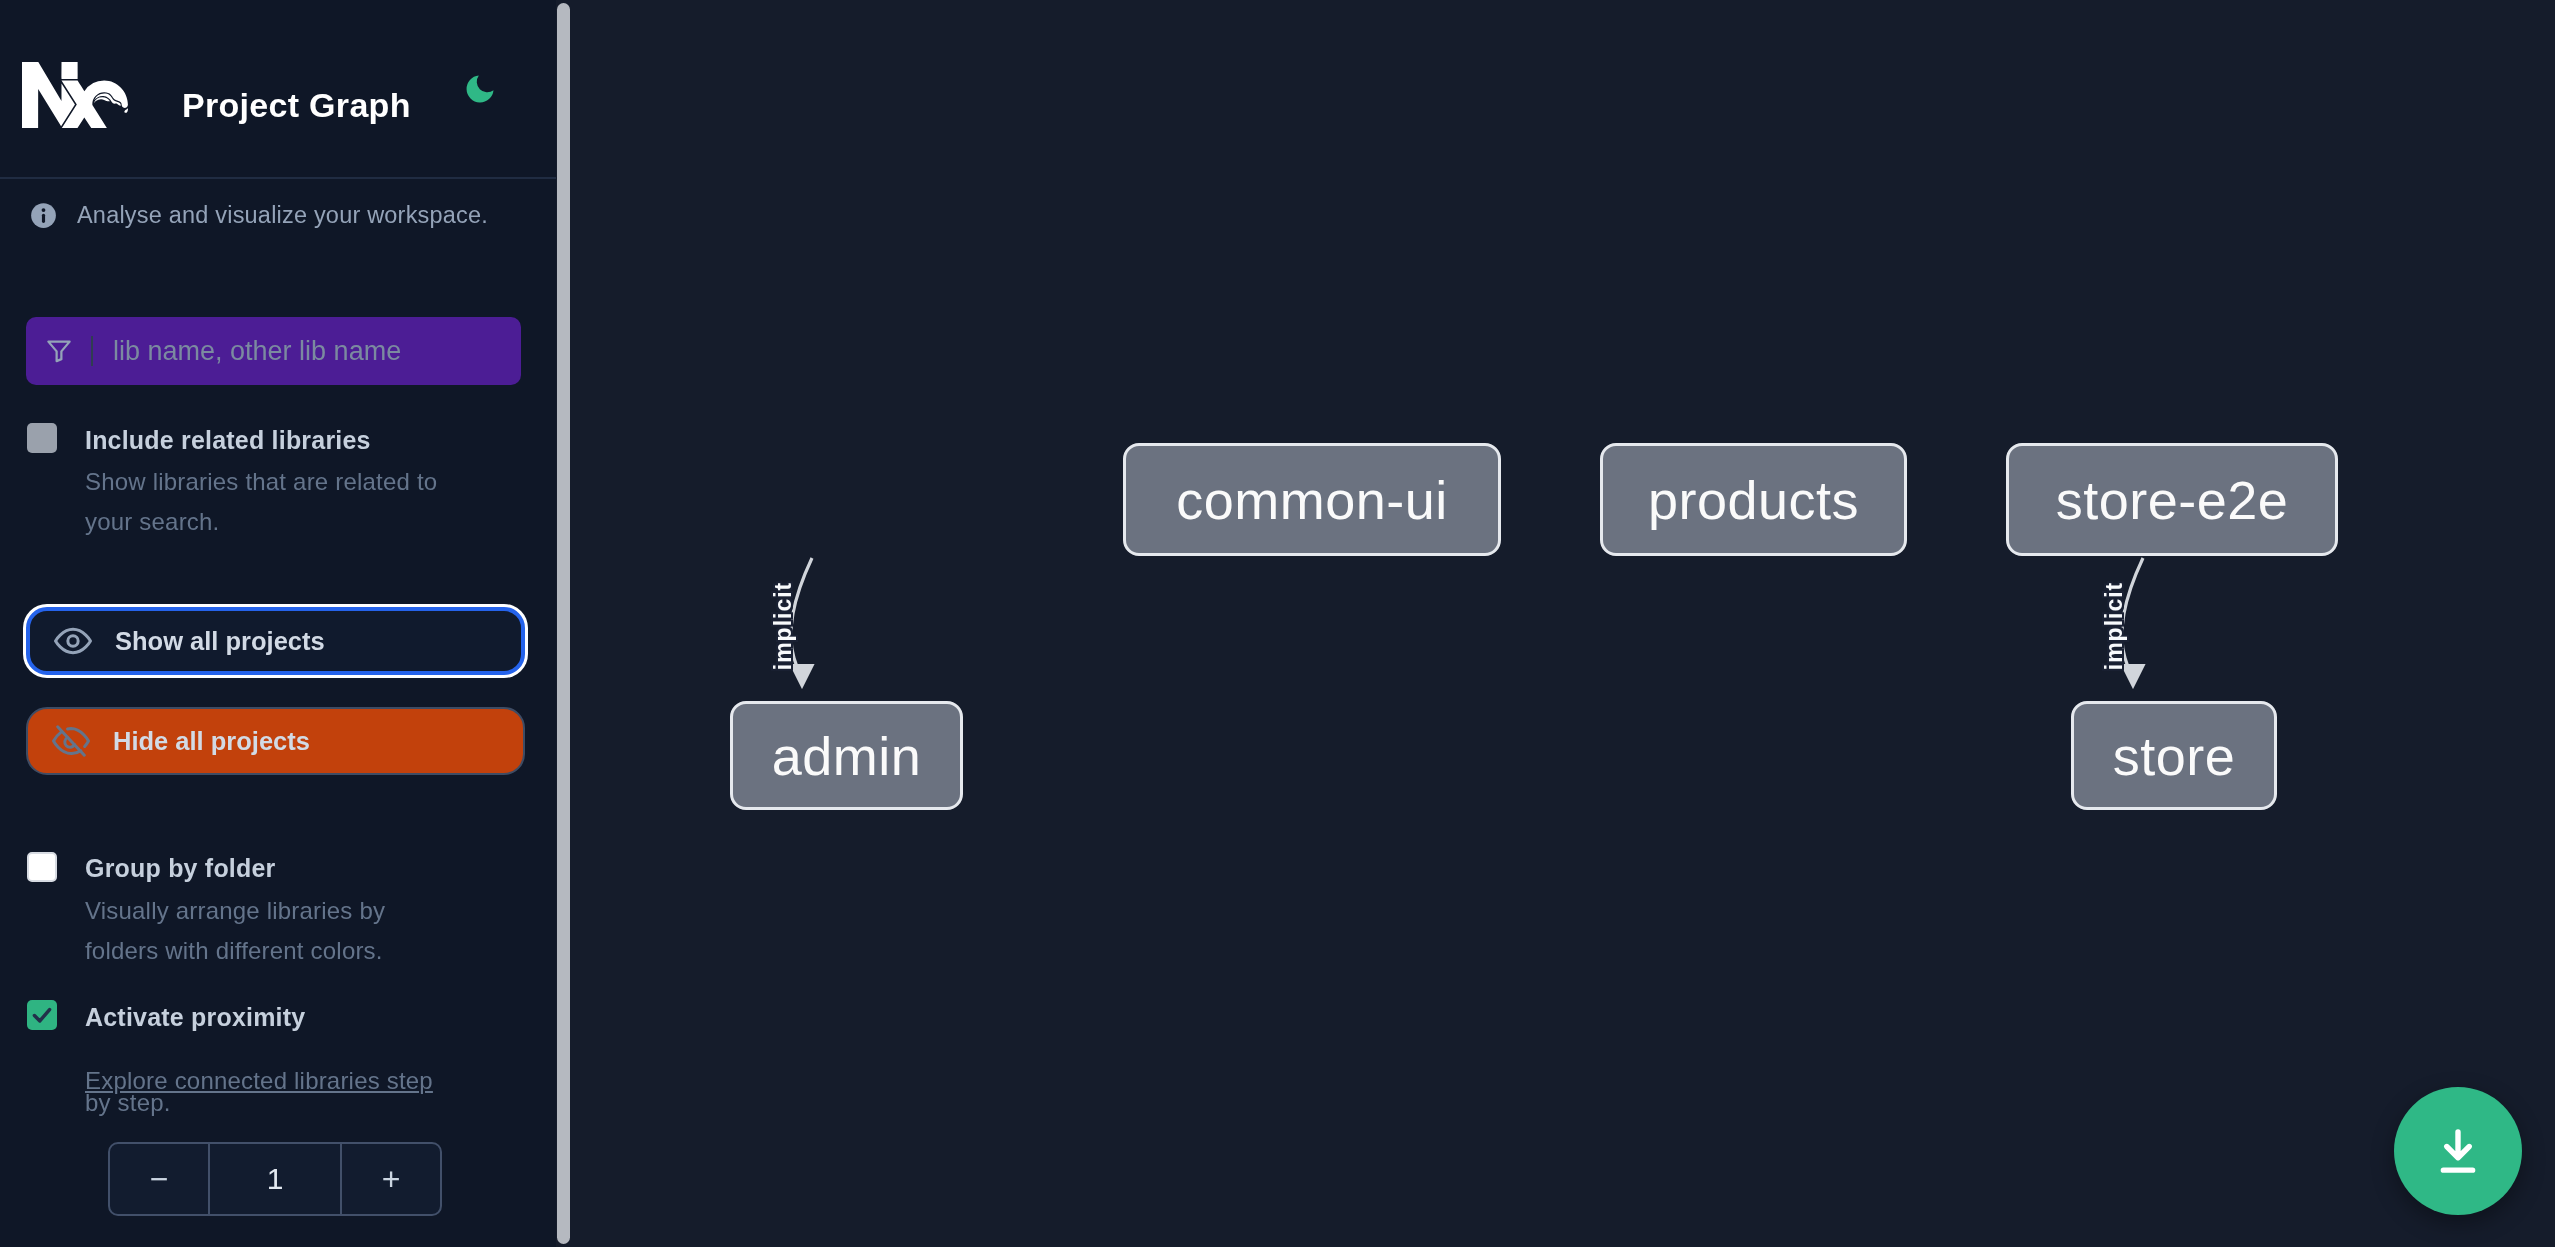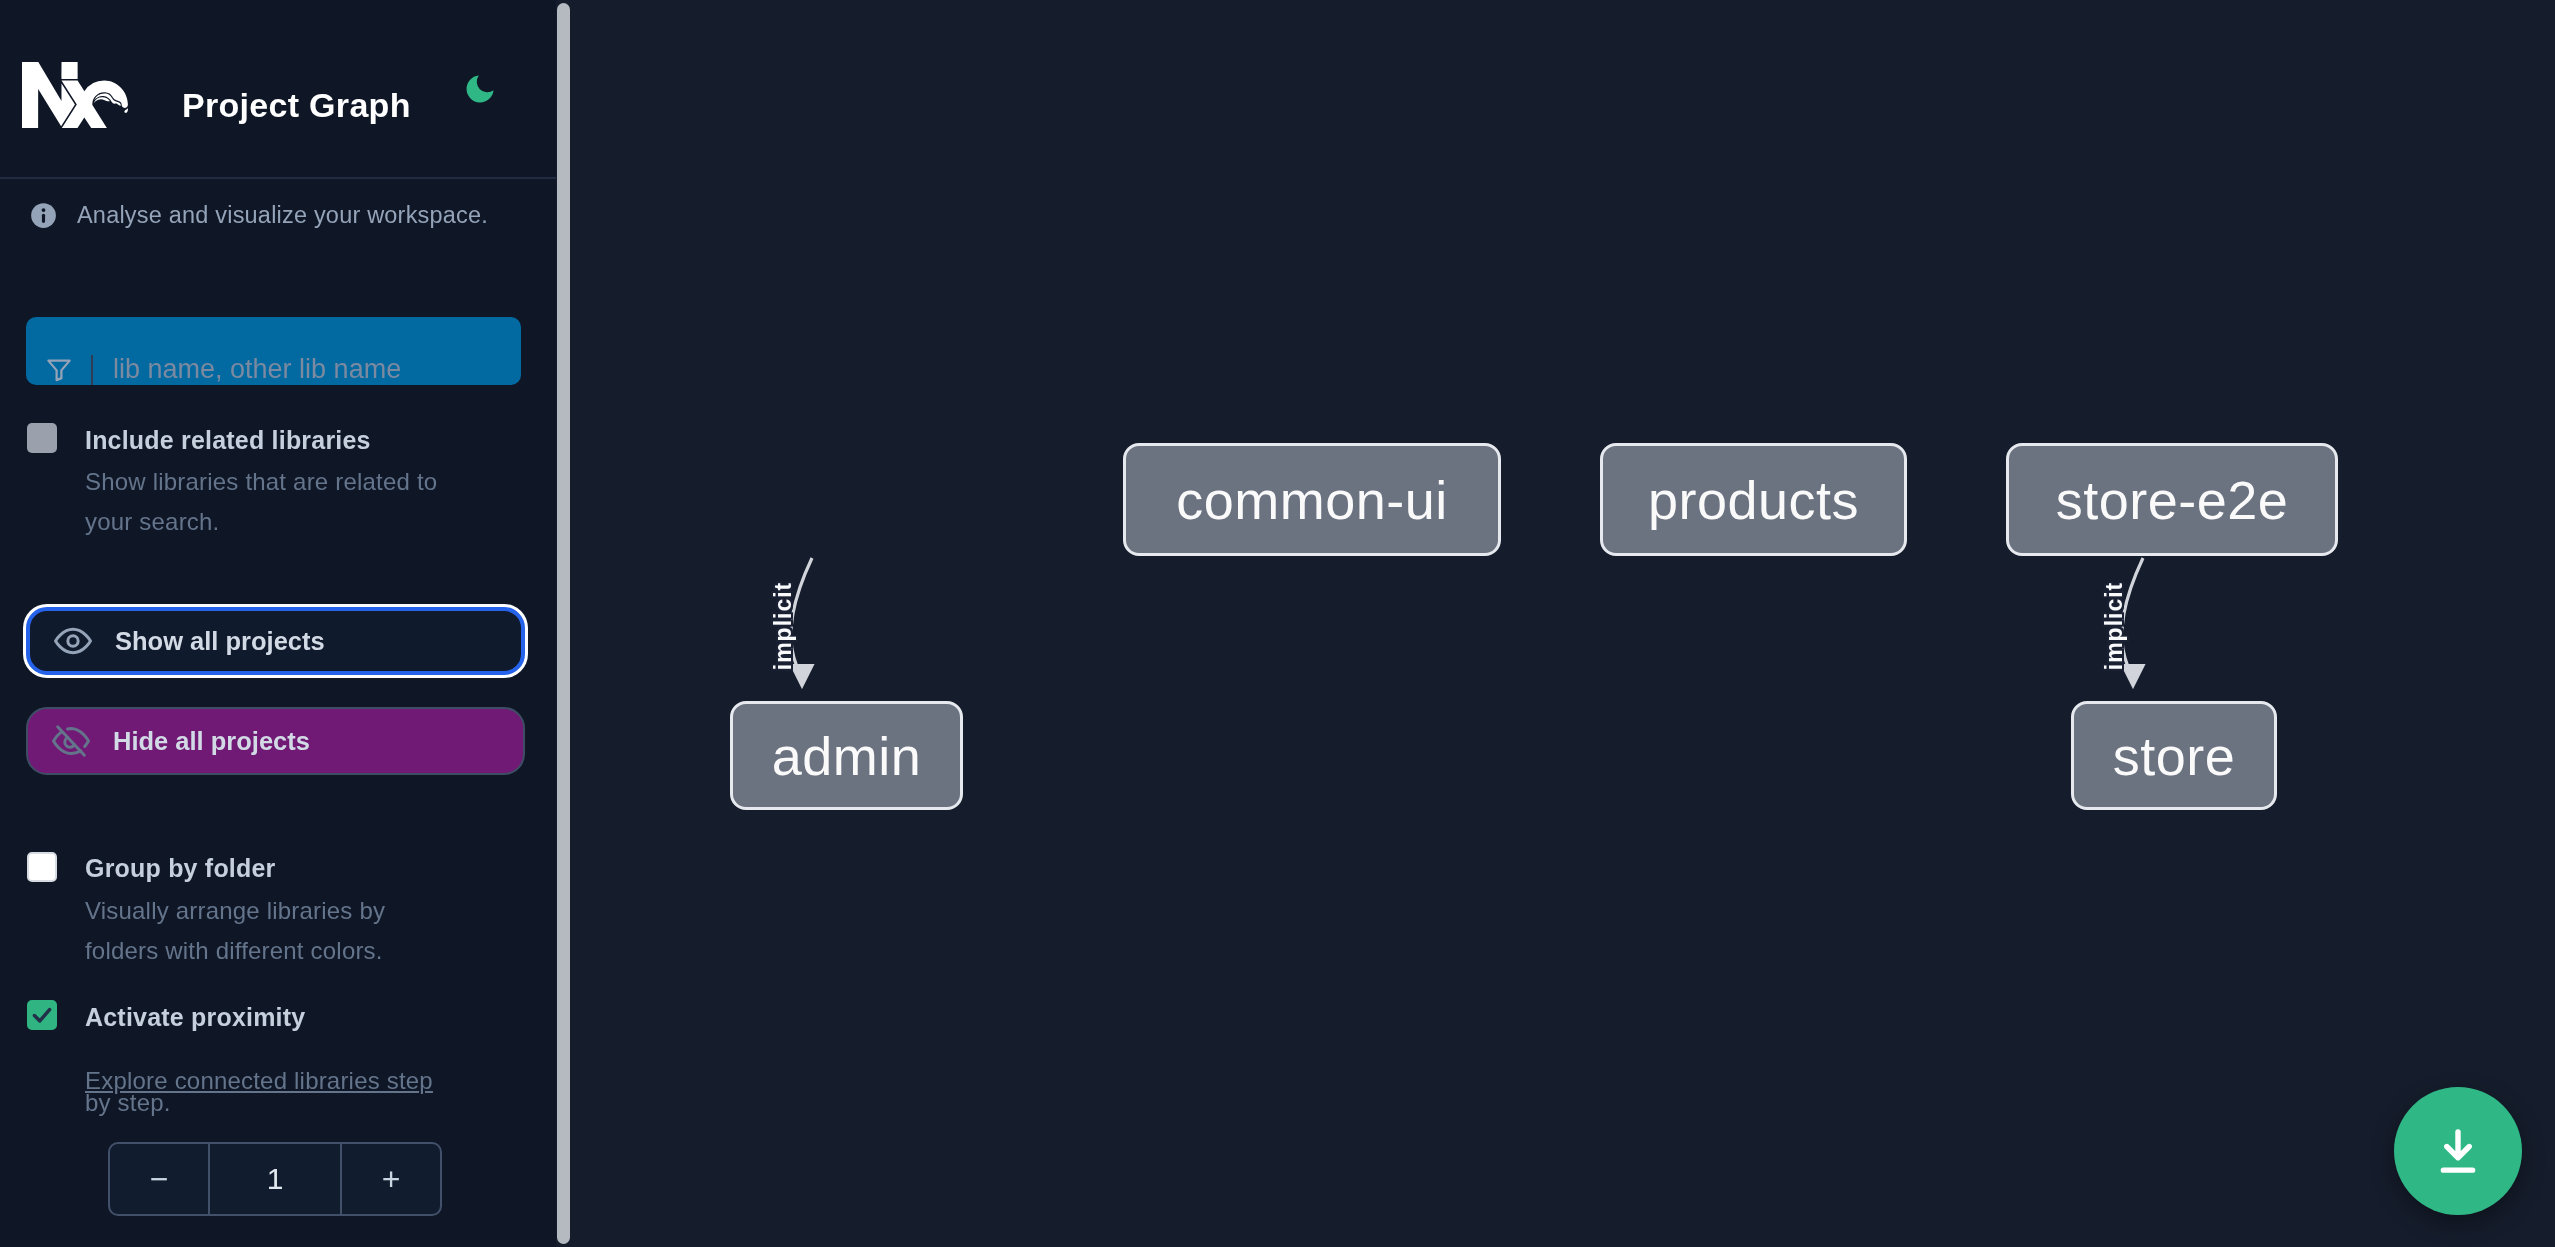--- a/index.html
+++ b/index.html
@@ -29,21 +29,21 @@
   .header-divider {
     position: absolute; left: 0; top: 177px; width: 556px; height: 2px;
     background: #202c42;
   }
   .intro-row { position: absolute; left: 30px; top: 202px; width: 500px; display: flex; align-items: flex-end; gap: 20px; }
   .intro-row svg { width: 27px; height: 27px; flex: none; }
   .intro-text { font-size: 23.5px; color: #94a3b8; letter-spacing: 0.2px; }
 
   .searchbox {
     position: absolute; left: 26px; top: 317px; width: 495px; height: 68px;
-    background: #0369a1; border-radius: 10px; display: flex; align-items: flex-end;
+    background: #4c1d95; border-radius: 10px; display: flex; align-items: center;
     overflow: hidden;
   }
   .searchbox .icon-cell {
     width: 67px; flex: none; display: flex; align-items: center; justify-content: center;
     border-right: 2px solid #303c52;
   }
   .searchbox input {
     flex: 1; background: transparent; border: none; outline: none;
     padding: 0 20px; font-size: 27px; color: #e2e8f0;
     font-family: "Liberation Sans", sans-serif;
@@ -64,21 +64,21 @@
     display: flex; align-items: center; gap: 22px;
     border-radius: 21px; cursor: pointer;
     font-family: "Liberation Sans", sans-serif;
     font-size: 25.5px; font-weight: 600; color: #d2dae5;
   }
   .sb-button svg { width: 40px; height: 40px; flex: none; margin-left: 23px; }
   .sb-button.focused {
     background: #101a2d; border: 4px solid #2563eb;
     box-shadow: 0 0 0 3px #ffffff;
   }
-  .sb-button.plain { background: #701a75; border: 2px solid #3e4c64; }
+  .sb-button.plain { background: #c2410c; border: 2px solid #3e4c64; }
 
   .stepper {
     position: absolute; left: 108px; top: 1142px; width: 334px; height: 74px;
     display: flex; border: 2px solid #42506a; border-radius: 10px;
     background: #121c2f; overflow: hidden;
   }
   .stepper .step-btn {
     width: 98px; flex: none; background: transparent; border: none; cursor: pointer;
     color: #cbd5e1; font-size: 32px; font-family: "Liberation Sans", sans-serif;
     display: flex; align-items: center; justify-content: center;

